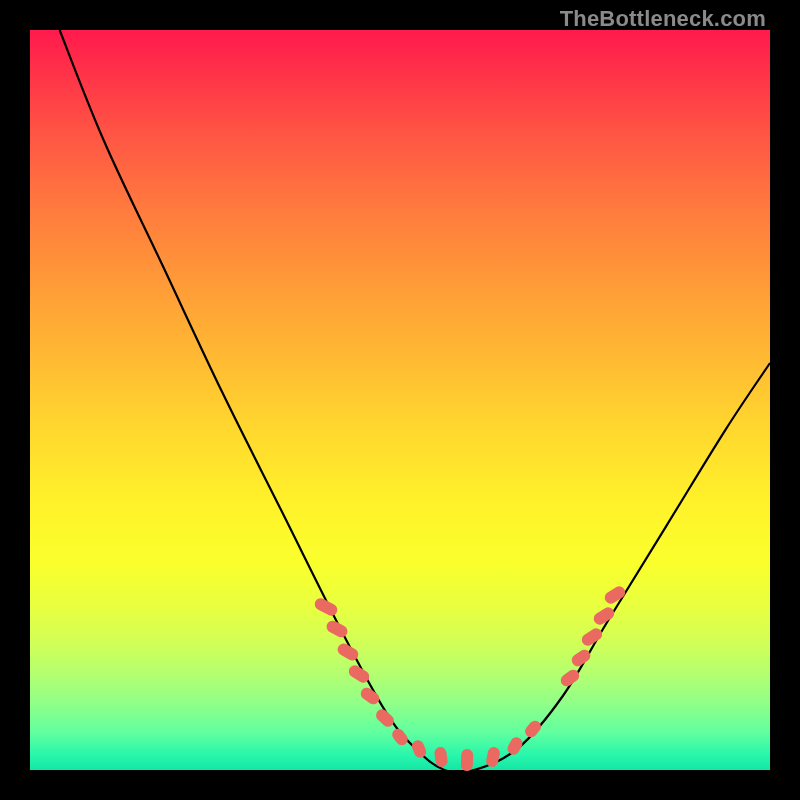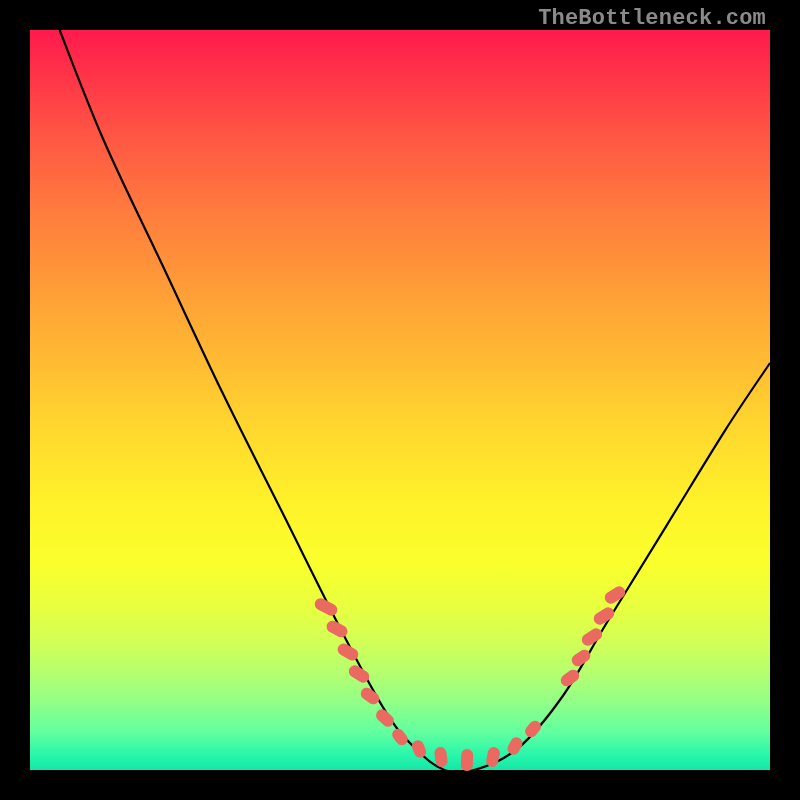--- a/index.html
+++ b/index.html
@@ -25,21 +25,21 @@
       #b4ff70 87%,
       #90ff88 91%,
       #60ffa0 95%,
       #28f6ab 98%,
       #14e6a6 100%);
   }
   .watermark {
     position: absolute;
     top: 6px;
     right: 34px;
-    font-family: Liberation Mono, monospace;
+    font-family: Liberation Sans, sans-serif;
     font-size: 22px;
     font-weight: 600;
     color: #8a8a8a;
     letter-spacing: 0.2px;
   }
   svg.curve {
     position: absolute;
     left: 30px;
     top: 30px;
     width: 740px;

